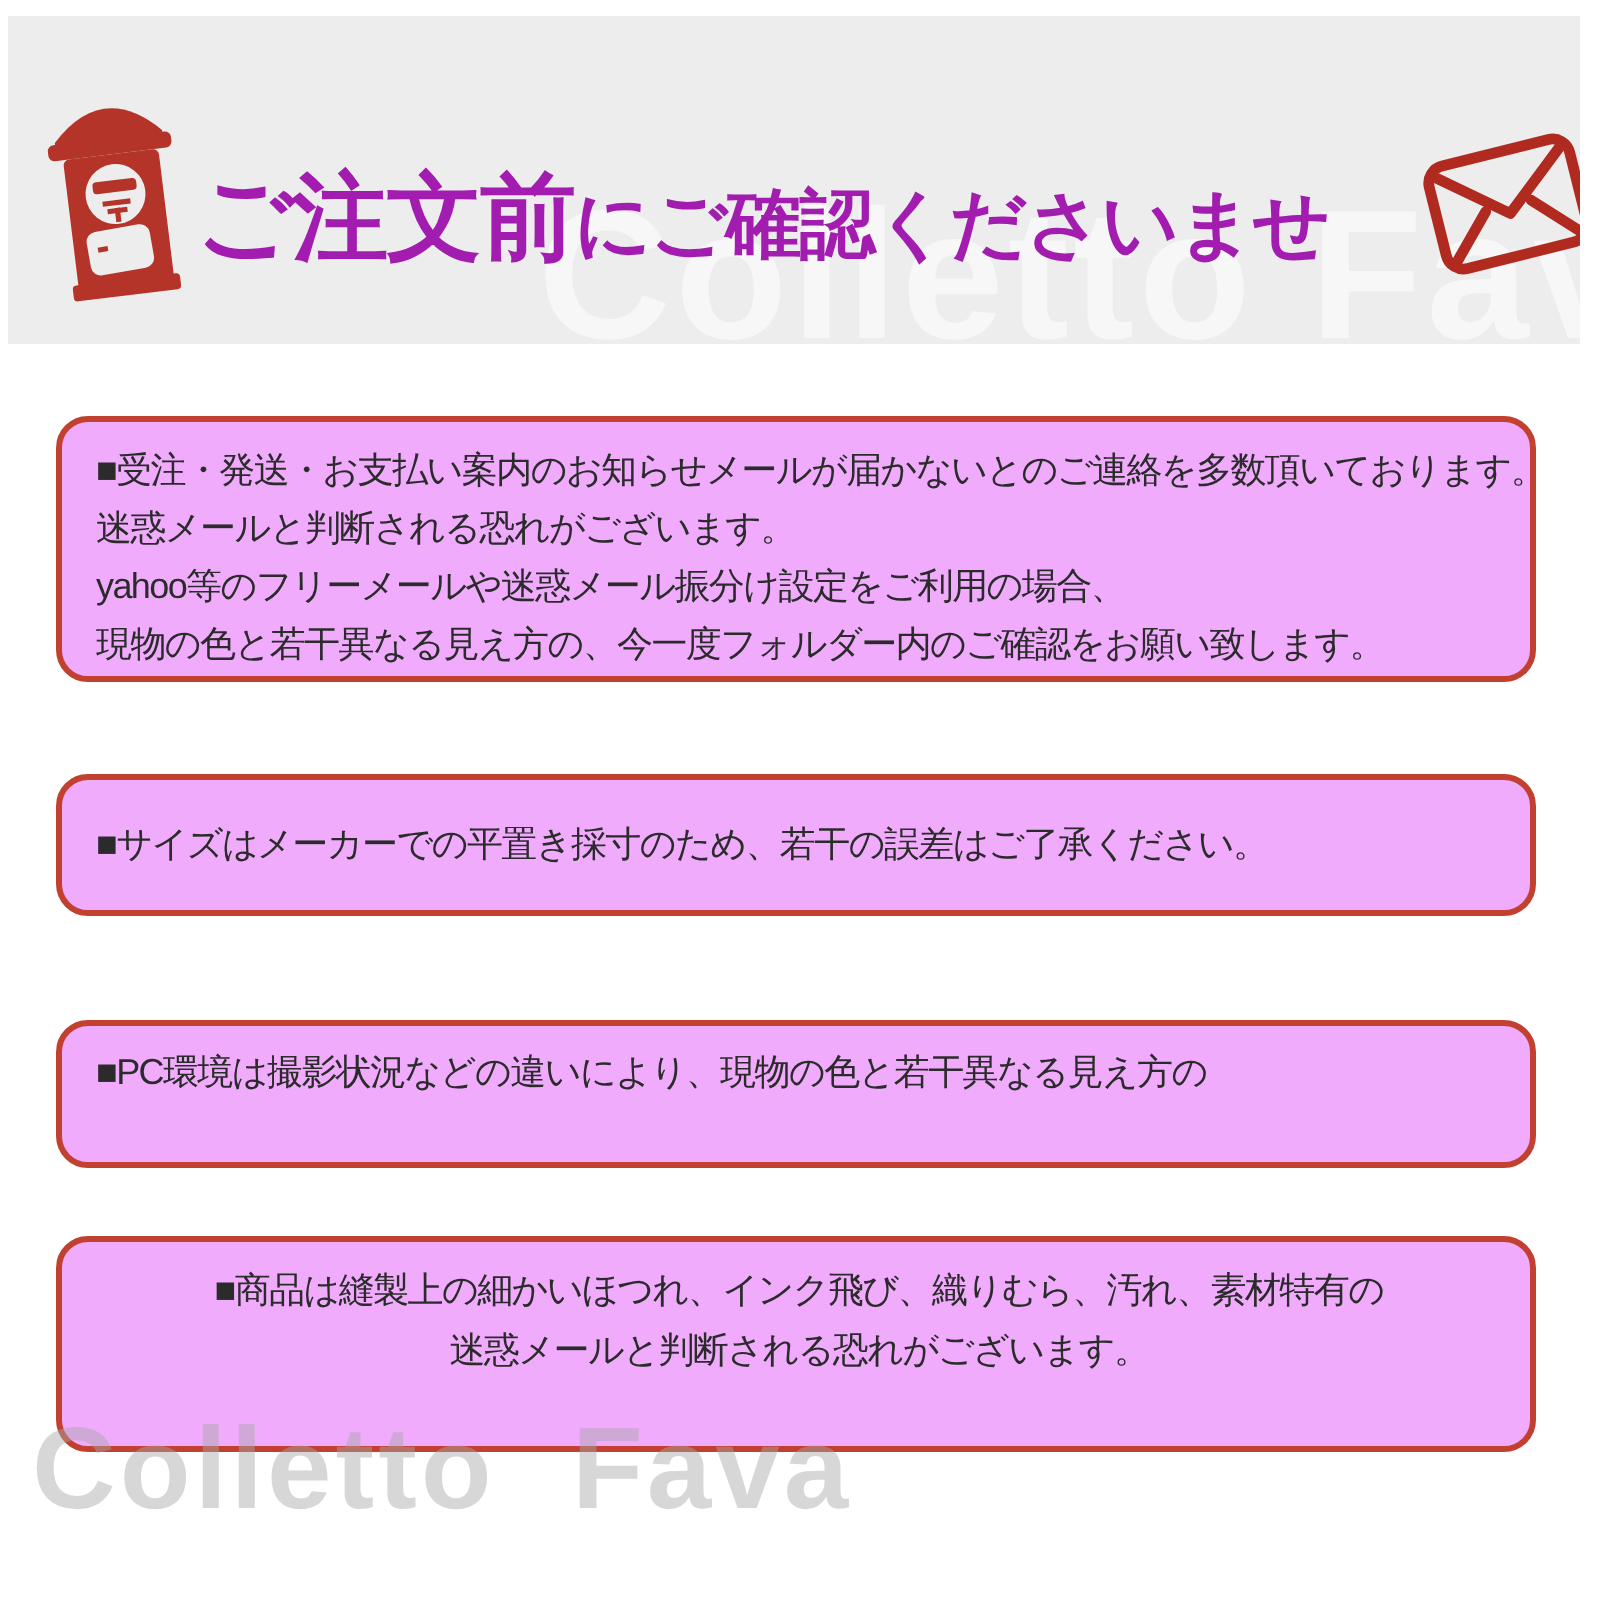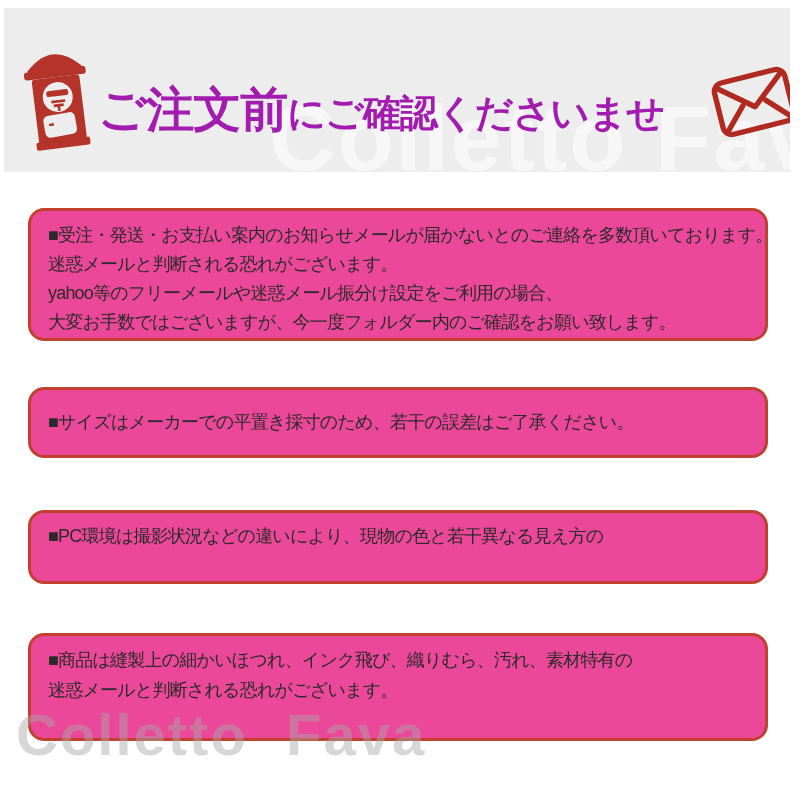--- a/index.html
+++ b/index.html
@@ -18,29 +18,29 @@
   }
   .postbox{position:absolute;left:18px;top:40px;width:72px;height:102px;transform:rotate(-7deg);}
   .title{
     position:absolute;left:94px;top:76px;white-space:nowrap;color:#a21caf;
     font-weight:800;letter-spacing:-1px;line-height:1.1;
   }
   .title .big{font-size:48px;}
   .title .small{font-size:38px;}
   .envelope{position:absolute;left:706px;top:52px;width:88px;height:84px;transform:rotate(-14deg);}
   .notice{
-    position:absolute;left:28px;width:740px;box-sizing:border-box;background:#ec4899;
+    position:absolute;left:28px;width:740px;box-sizing:border-box;background:#f0abfc;
     border:3px solid #c2402f;border-radius:16px;
     font-size:18px;line-height:29px;letter-spacing:-0.8px;color:#2b2b2b;font-weight:500;
   }
   .notice p{margin:0;white-space:nowrap;}
   .n1{top:208px;height:133px;padding:10px 14px 0 17px;}
   .n2{top:387px;height:71px;display:flex;align-items:center;padding:0 14px 0 17px;}
   .n3{top:510px;height:74px;padding:8px 14px 16px 17px;line-height:30px;}
-  .n4{top:633px;height:108px;padding:9px 14px 0 17px;line-height:30px;}
+  .n4{top:618px;height:108px;padding:9px 14px 0 17px;line-height:30px;text-align:center;}
   .indent{margin-left:9px;}
   .outdent{margin-left:-9px;}
   .wm-footer{
     position:absolute;left:16px;top:706px;font-size:58px;font-weight:700;
     color:#a8a8a8;opacity:0.45;letter-spacing:2px;word-spacing:20px;white-space:nowrap;
     line-height:1;user-select:none;z-index:5;
   }
 </style>
 </head>
 <body>
@@ -75,21 +75,21 @@
       <line x1="12" y1="63" x2="33" y2="41"></line>
       <line x1="78" y1="63" x2="57" y2="41"></line>
     </g>
   </svg>
 </div>
 
 <div class="notice n1">
   <p>■受注・発送・お支払い案内のお知らせメールが届かないとのご連絡を多数頂いております。</p>
   <p class="indent">迷惑メールと判断される恐れがございます。</p>
   <p class="indent">yahoo等のフリーメールや迷惑メール振分け設定をご利用の場合、</p>
-  <p class="indent">大変お手数ではございますが、今一度フォルダー内のご確認をお願い致します。</p>
+  <p class="indent">現物の色と若干異なる見え方の、今一度フォルダー内のご確認をお願い致します。</p>
 </div>
 
 <div class="notice n2">
   <p>■サイズはメーカーでの平置き採寸のため、若干の誤差はご了承ください。</p>
 </div>
 
 <div class="notice n3">
   <p>■PC環境は撮影状況などの違いにより、現物の色と若干異なる見え方の</p>
 </div>
 

